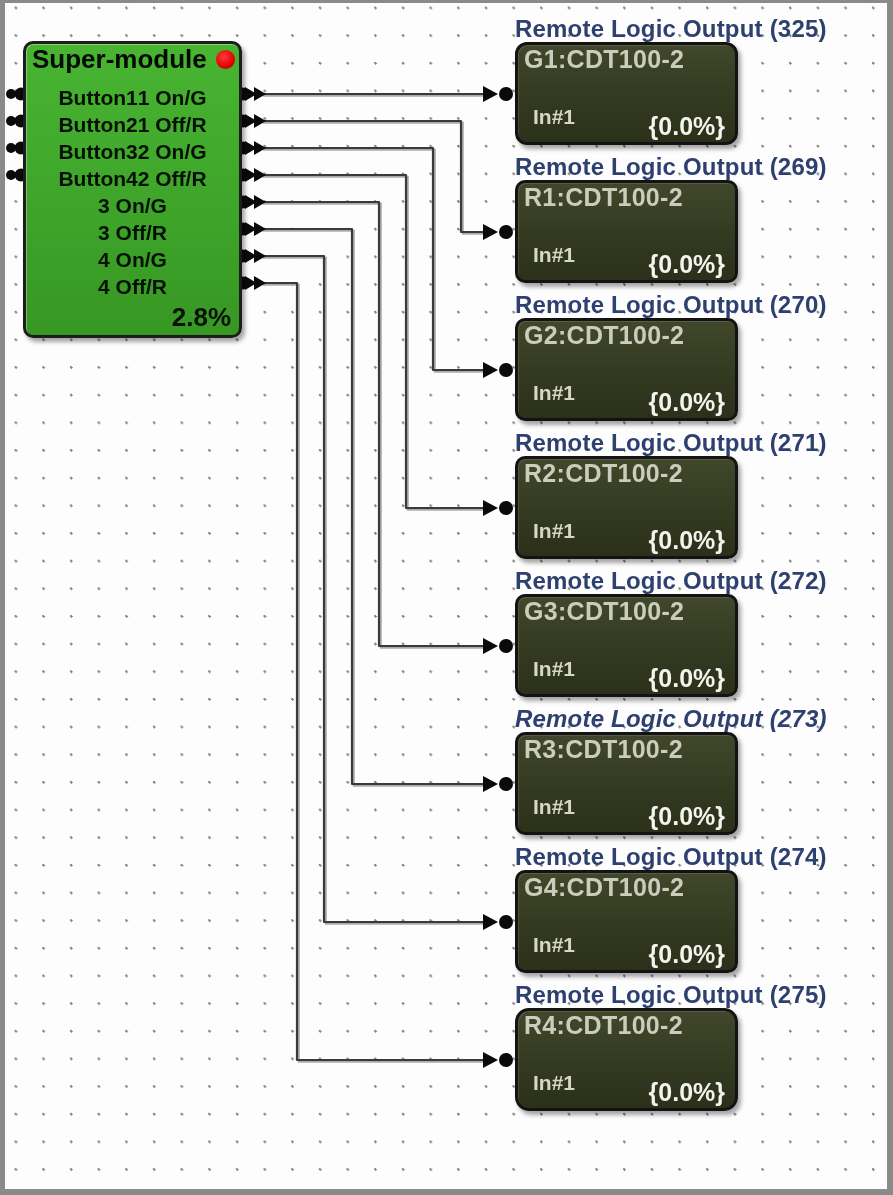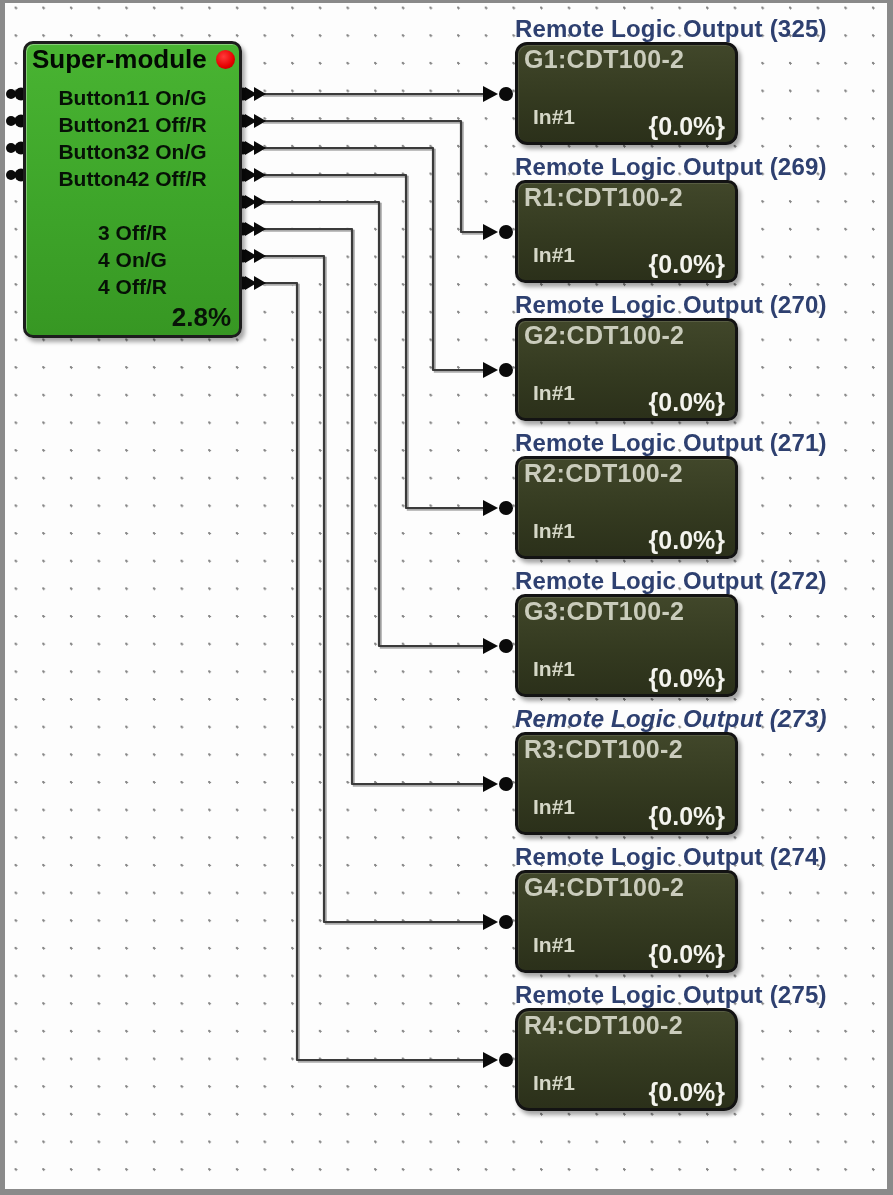--- a/index.html
+++ b/index.html
@@ -214,20 +214,24 @@
     <span>1 Off/R</span>
   </div>
       <div class="pin-row" style="top: 93.5px;">
     <span>Button3</span>
     <span>2 On/G</span>
   </div>
       <div class="pin-row" style="top: 120.5px;">
     <span>Button4</span>
     <span>2 Off/R</span>
   </div>
+      <div class="pin-row" style="top: 147.5px;">
+    <span></span>
+    <span>3 On/G</span>
+  </div>
       <div class="pin-row" style="top: 174.5px;">
     <span></span>
     <span>3 Off/R</span>
   </div>
       <div class="pin-row" style="top: 201.5px;">
     <span></span>
     <span>4 On/G</span>
   </div>
       <div class="pin-row" style="top: 228.5px;">
     <span></span>

